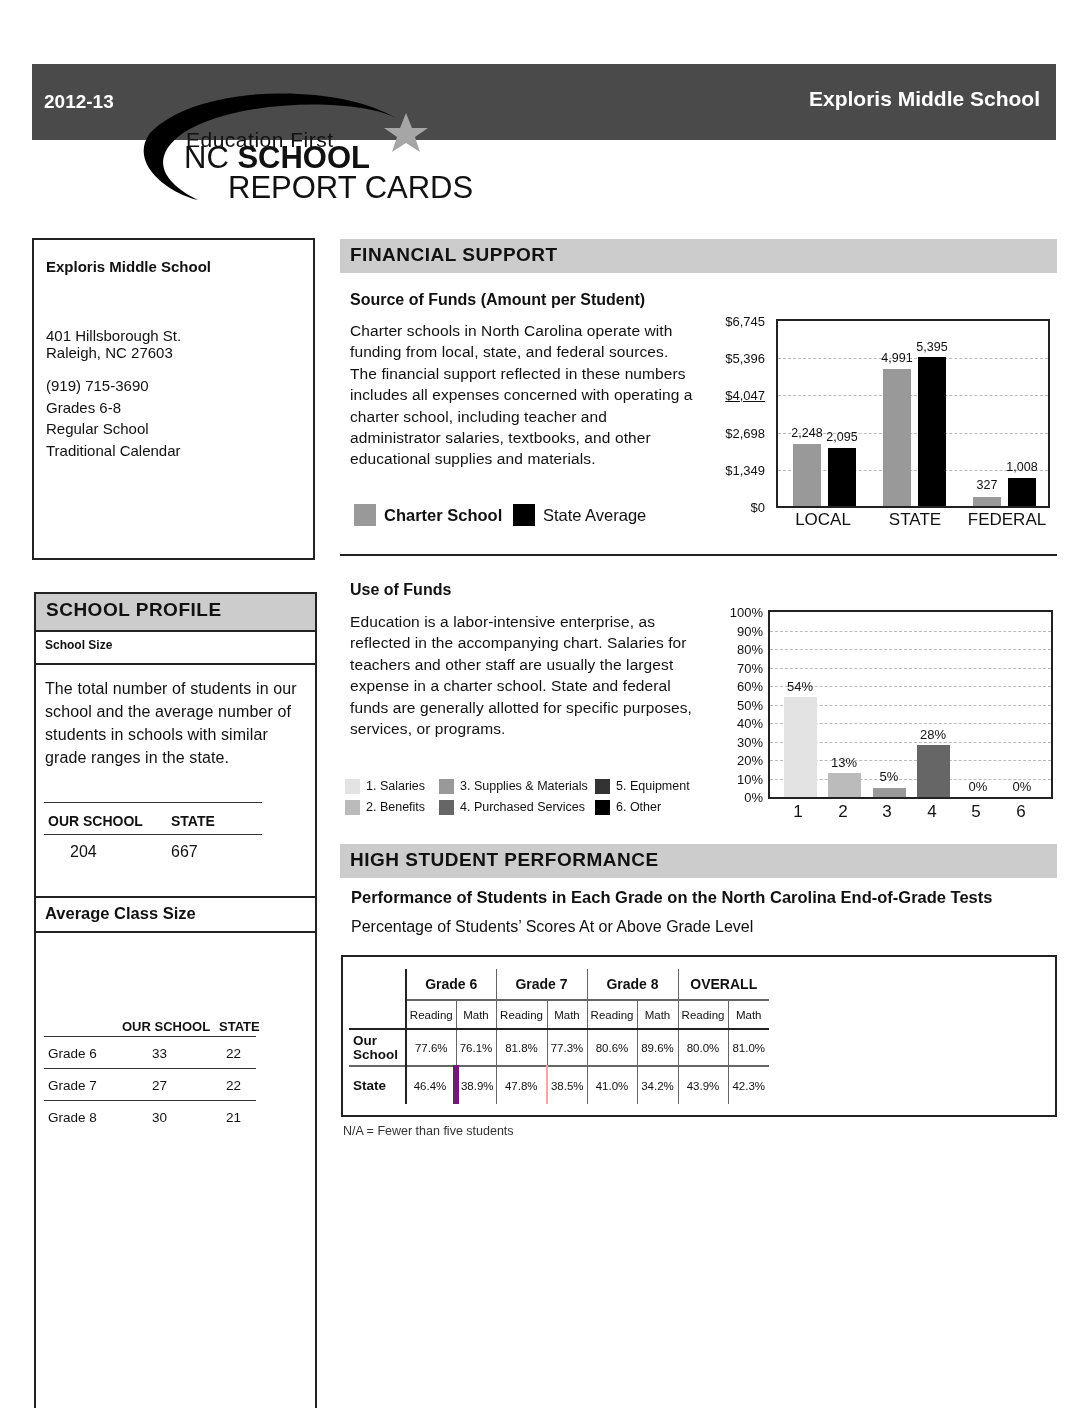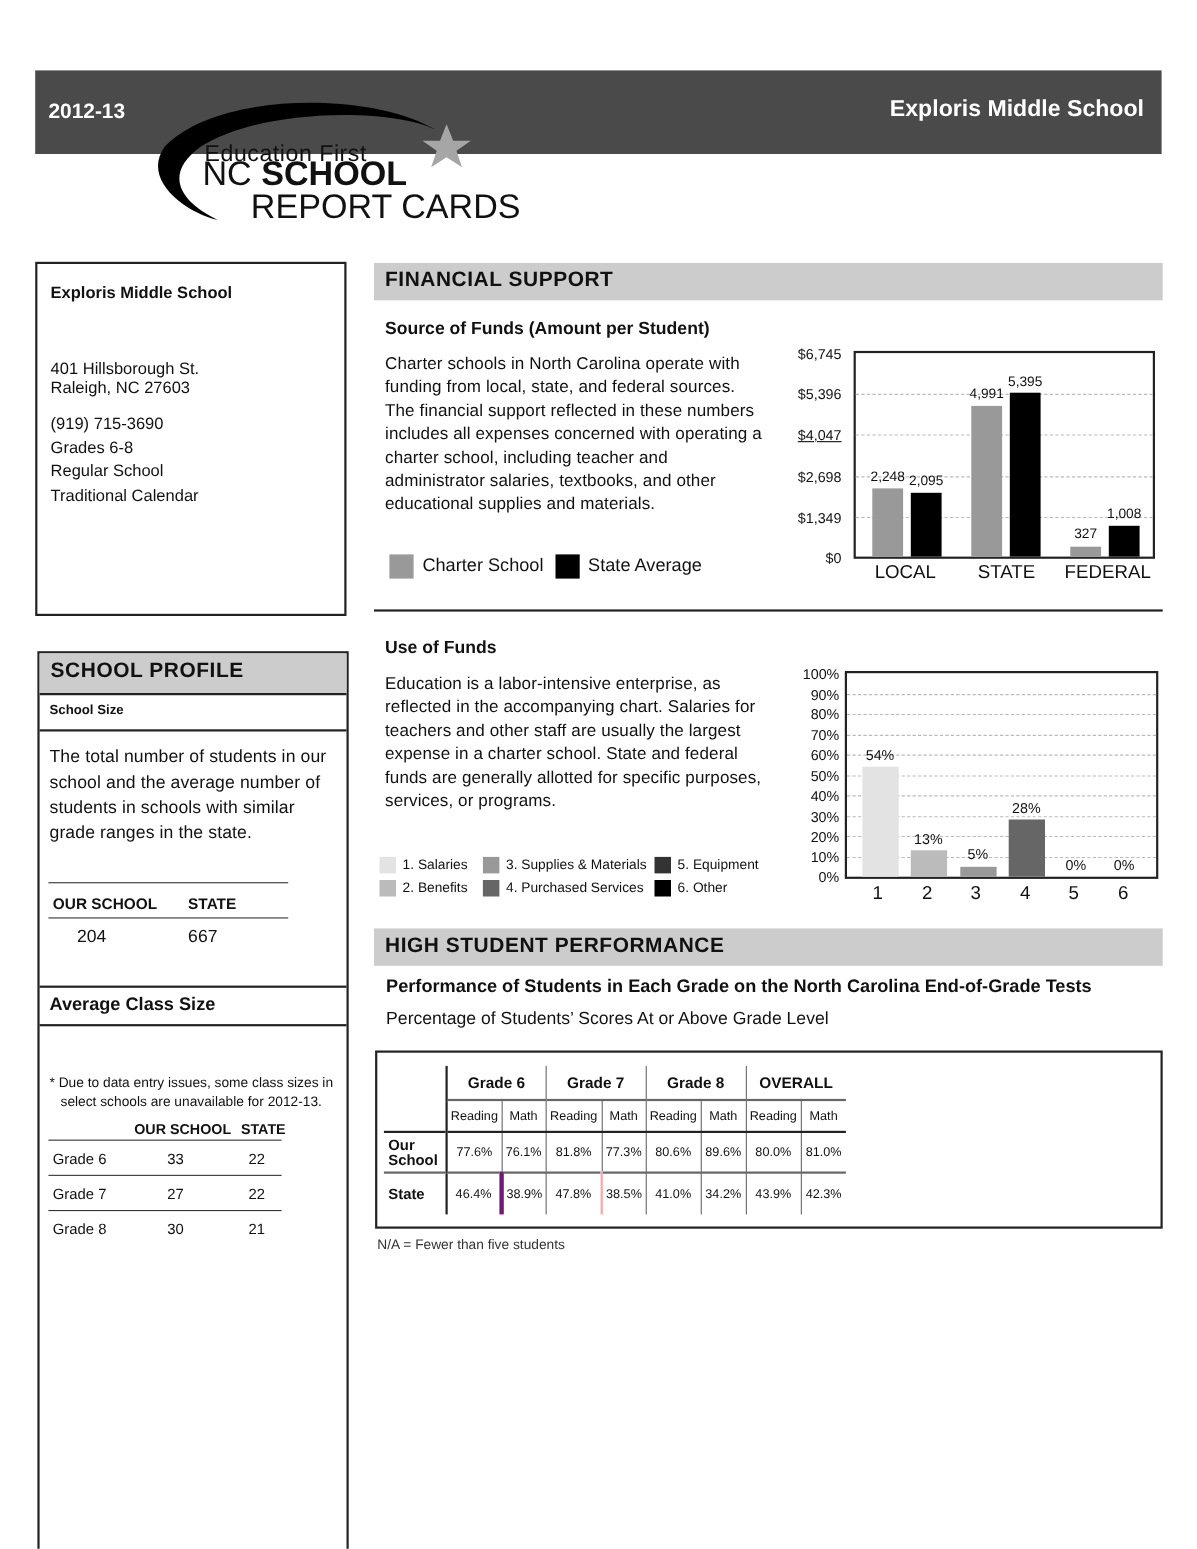--- a/index.html
+++ b/index.html
@@ -65,21 +65,21 @@
     <div>Traditional Calendar</div>
   </div>
 </div>
 
 <div class="abs section-head cond fin-head">FINANCIAL SUPPORT</div>
 
 <div class="abs sub" style="left:350px;top:291px;">Source of Funds (Amount per Student)</div>
 <div class="abs para cond" style="left:350px;top:320px;width:345px;">Charter schools in North Carolina operate with funding from local, state, and federal sources. The financial support reflected in these numbers includes all expenses concerned with operating a charter school, including teacher and administrator salaries, textbooks, and other educational supplies and materials.</div>
 
 <div class="abs cond" style="left:354px;top:504px;font-size:16.5px;">
-  <span class="legend-sw" style="background:#999;"></span><span style="vertical-align:middle;">Charter School</span>
+  <span class="legend-sw" style="background:#999;"></span><span style="vertical-align:middle;font-weight:bold;">Charter School</span>
   <span class="legend-sw" style="background:#000;margin-left:6px;"></span><span style="vertical-align:middle;">State Average</span>
 </div>
 
 <div class="abs" style="left:715px;top:314px;">
   <div class="ytick" style="top:0px;">$6,745</div>
   <div class="ytick" style="top:37px;">$5,396</div>
   <div class="ytick" style="top:74px;text-decoration:underline;">$4,047</div>
   <div class="ytick" style="top:112px;">$2,698</div>
   <div class="ytick" style="top:149px;">$1,349</div>
   <div class="ytick" style="top:186px;">$0</div>
@@ -168,21 +168,20 @@
   <div style="position:absolute;left:8px;top:208px;width:218px;border-top:1px solid #333;"></div>
   <div class="cond" style="position:absolute;left:12px;top:219px;font-weight:bold;font-size:14px;">OUR SCHOOL</div>
   <div class="cond" style="position:absolute;left:135px;top:219px;font-weight:bold;font-size:14px;">STATE</div>
   <div style="position:absolute;left:8px;top:240px;width:218px;border-top:1px solid #333;"></div>
   <div style="position:absolute;left:34px;top:249px;font-size:16px;">204</div>
   <div style="position:absolute;left:135px;top:249px;font-size:16px;">667</div>
 
   <div style="position:absolute;left:0;right:0;top:302px;border-top:2px solid #222;"></div>
   <div class="sub" style="position:absolute;left:9px;top:310px;font-size:16.5px;">Average Class Size</div>
   <div style="position:absolute;left:0;right:0;top:337px;border-top:2px solid #222;"></div>
-  <div class="cond" style="position:absolute;left:9px;top:382px;width:265px;font-size:12.5px;line-height:17px;padding-left:10px;text-indent:-10px;">* Due to data entry issues, some class sizes in select schools are unavailable for 2012-13.</div>
   <div class="cond" style="position:absolute;left:86px;top:425px;font-weight:bold;font-size:13px;">OUR SCHOOL</div>
   <div class="cond" style="position:absolute;left:183px;top:425px;font-weight:bold;font-size:13px;">STATE</div>
   <div style="position:absolute;left:8px;top:442px;width:212px;border-top:1px solid #333;"></div>
   <div style="position:absolute;left:12px;top:452px;font-size:13.5px;">Grade 6</div>
   <div style="position:absolute;left:116px;top:452px;font-size:13.5px;">33</div>
   <div style="position:absolute;left:190px;top:452px;font-size:13.5px;">22</div>
   <div style="position:absolute;left:8px;top:474px;width:212px;border-top:1px solid #333;"></div>
   <div style="position:absolute;left:12px;top:484px;font-size:13.5px;">Grade 7</div>
   <div style="position:absolute;left:116px;top:484px;font-size:13.5px;">27</div>
   <div style="position:absolute;left:190px;top:484px;font-size:13.5px;">22</div>
@@ -223,21 +222,21 @@
       <td style="border-right:1px solid #666;">76.1%</td>
       <td style="border-right:1px solid #666;">81.8%</td>
       <td style="border-right:1px solid #666;">77.3%</td>
       <td style="border-right:1px solid #666;">80.6%</td>
       <td style="border-right:1px solid #666;">89.6%</td>
       <td style="border-right:1px solid #666;">80.0%</td>
       <td>81.0%</td>
     </tr>
     <tr style="height:38px;">
       <td style="border-right:2px solid #222;text-align:left;font-weight:bold;font-size:13.5px;padding-left:4px;">State</td>
-      <td style="border-right:4px solid #701a75;margin-left:31px;">46.4%</td>
+      <td style="border-right:6px solid #701a75;margin-left:31px;">46.4%</td>
       <td style="border-right:1px solid #666;">38.9%</td>
       <td style="border-right:2px solid #fca5a5;">47.8%</td>
       <td style="border-right:1px solid #666;">38.5%</td>
       <td style="border-right:1px solid #666;">41.0%</td>
       <td style="border-right:1px solid #666;">34.2%</td>
       <td style="border-right:1px solid #666;">43.9%</td>
       <td>42.3%</td>
     </tr>
   </tbody>
     </table>

